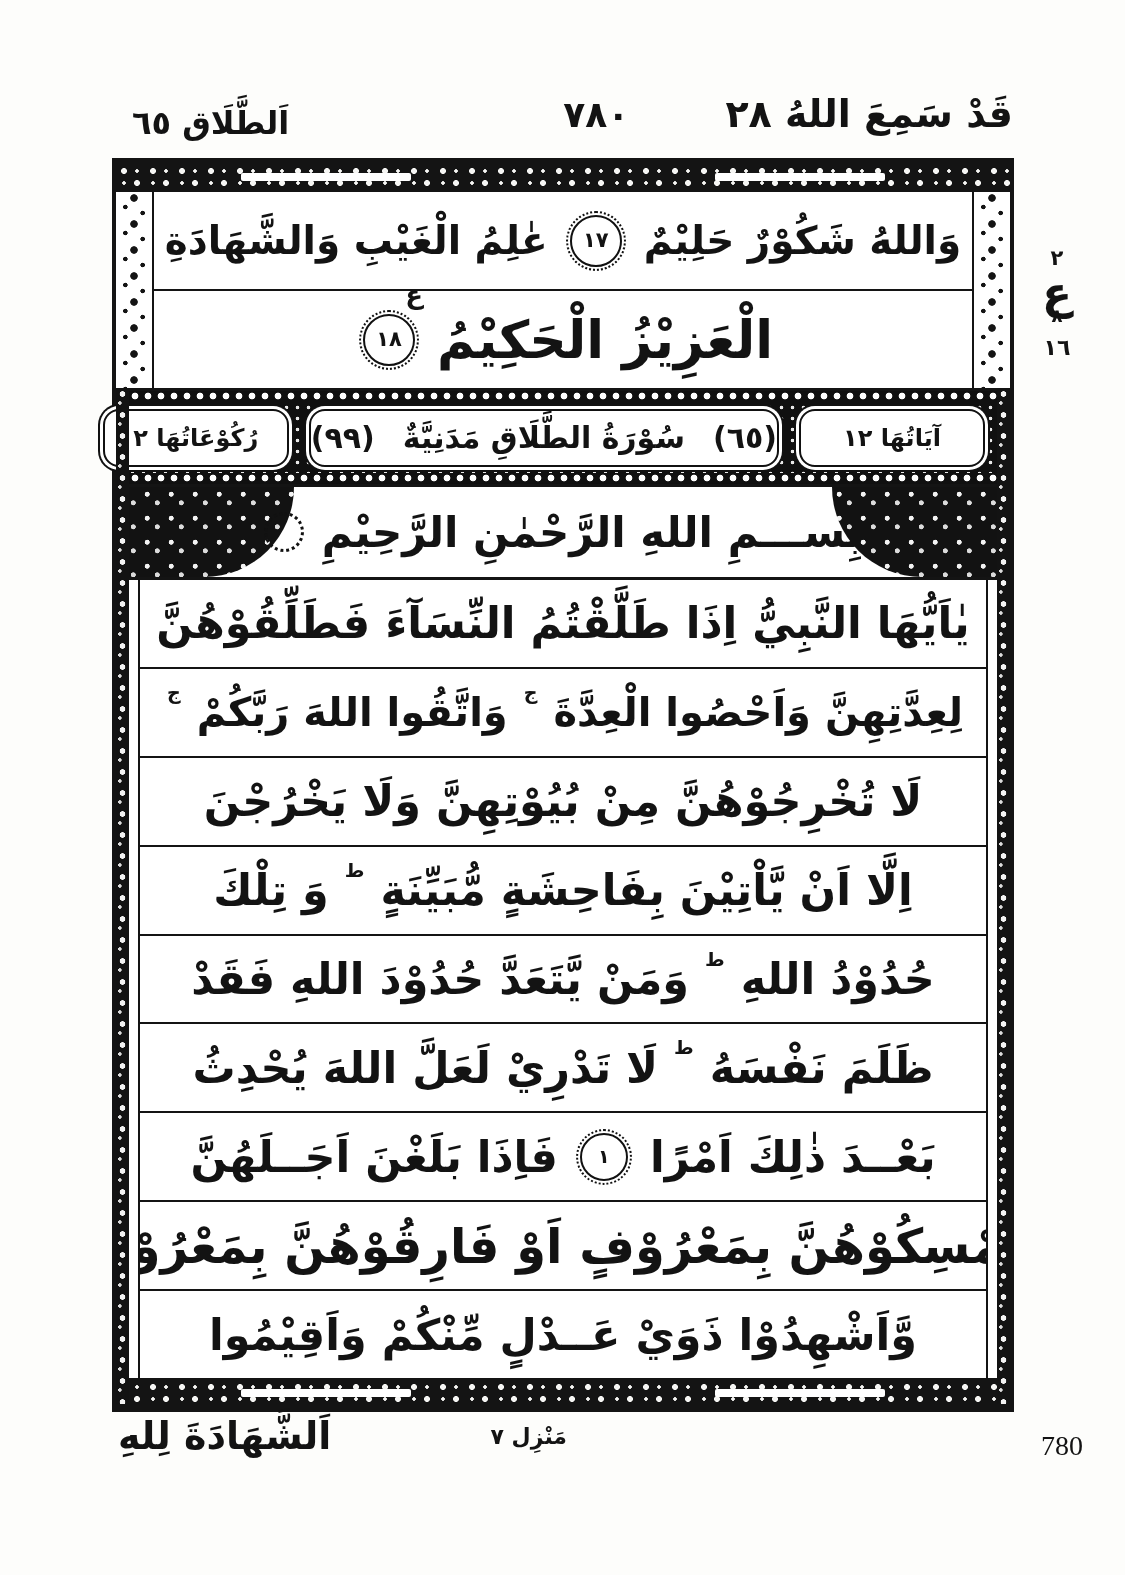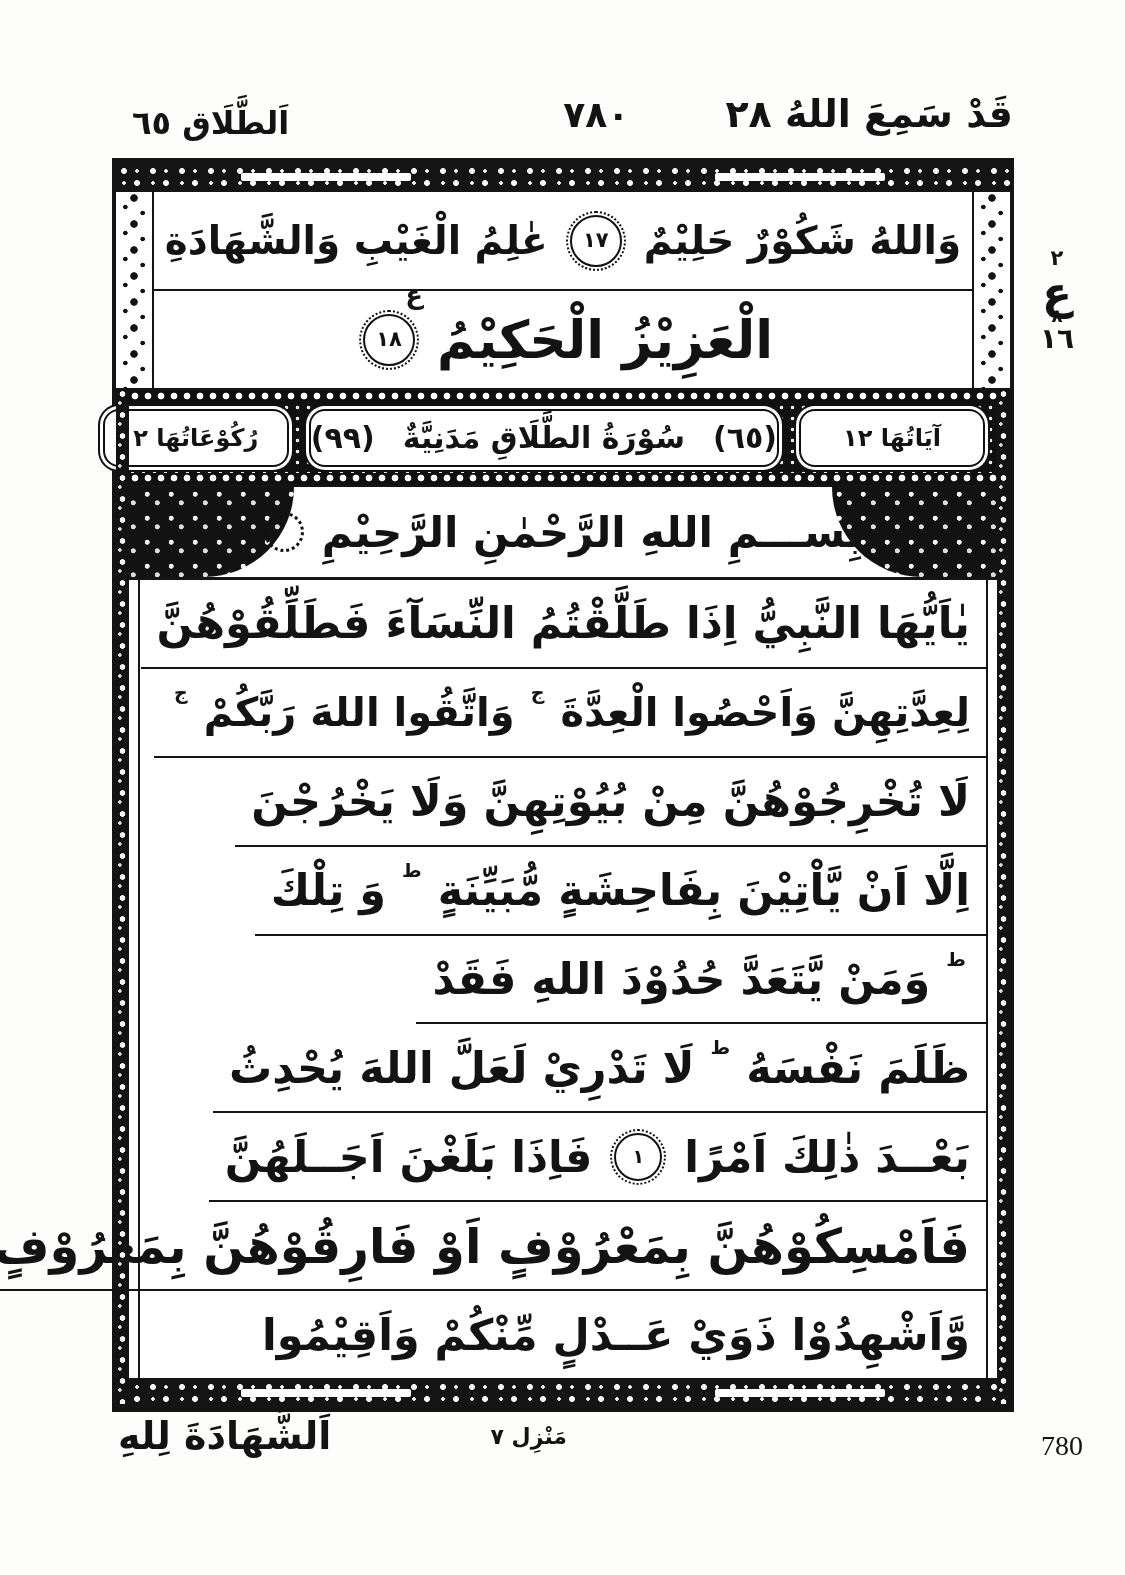--- a/index.html
+++ b/index.html
@@ -129,35 +129,34 @@
   .bis-orn.l { border-bottom-right-radius:95px; }
   .bis-orn.r { border-bottom-left-radius:95px; }
   .bis-center { flex:1; display:flex; align-items:center; justify-content:center; gap:18px; font-size:42px; font-weight:700; direction:rtl; white-space:nowrap; min-width:0; }
   .rosette { width:34px; height:34px; border:3px dotted #111; border-radius:50%; flex:0 0 auto; }
 
   
   .rows {
     flex:1; display:flex; flex-direction:column;
     margin:0 22px; border-left:2px solid #141414; border-right:2px solid #141414;
     min-height:0;
-    align-items:flex-end;
   }
   .rows .line { flex:1; font-size:43px; border-bottom:2.5px solid #141414; padding:0 10px; }
   .rows .line:last-child { border-bottom:none;border-radius:31px; }
 
   
   .margin-marker {
     position:absolute; left:1022px; top:248px; width:70px;
     display:flex; flex-direction:column; align-items:center;
     font-weight:700; line-height:1; text-align:center;
   }
   .mm-top { font-size:21px; }
   .mm-ain { font-size:44px; margin-top:2px; }
   .mm-mid { font-size:18px; margin-top:-8px; }
-  .mm-bot { font-size:28px; }
+  .mm-bot { font-size:22px; margin-top:12px; }
 
   
   .ft { position:absolute; white-space:nowrap; }
   .ft-catchword { left:118px; top:1414px; font-size:38px; font-weight:700; direction:rtl; }
   .ft-manzil { left:47%; transform:translateX(-50%); top:1424px; font-size:22px; font-weight:700; direction:rtl; }
   .ft-page { right:42px; top:1430px; font-size:28px; font-family:Liberation Serif, serif; }
 </style>
 </head>
 <body>
 
@@ -222,20 +221,21 @@
         </div>
         <div class="line" dir="rtl">
           <span class="txt">لَا تُخْرِجُوْهُنَّ مِنْ بُيُوْتِهِنَّ وَلَا يَخْرُجْنَ</span>
         </div>
         <div class="line" dir="rtl">
           <span class="txt">اِلَّا اَنْ يَّاْتِيْنَ بِفَاحِشَةٍ مُّبَيِّنَةٍ</span>
           <span class="stop-mark">ط</span>
           <span class="txt">وَ تِلْكَ</span>
         </div>
         <div class="line" dir="rtl">
+          <span class="txt">حُدُوْدُ اللهِ</span>
           <span class="stop-mark">ط</span>
           <span class="txt">وَمَنْ يَّتَعَدَّ حُدُوْدَ اللهِ فَقَدْ</span>
         </div>
         <div class="line" dir="rtl">
           <span class="txt">ظَلَمَ نَفْسَهُ</span>
           <span class="stop-mark">ط</span>
           <span class="txt">لَا تَدْرِيْ لَعَلَّ اللهَ يُحْدِثُ</span>
         </div>
         <div class="line" dir="rtl">
           <span class="txt">بَعْــدَ ذٰلِكَ اَمْرًا</span>

